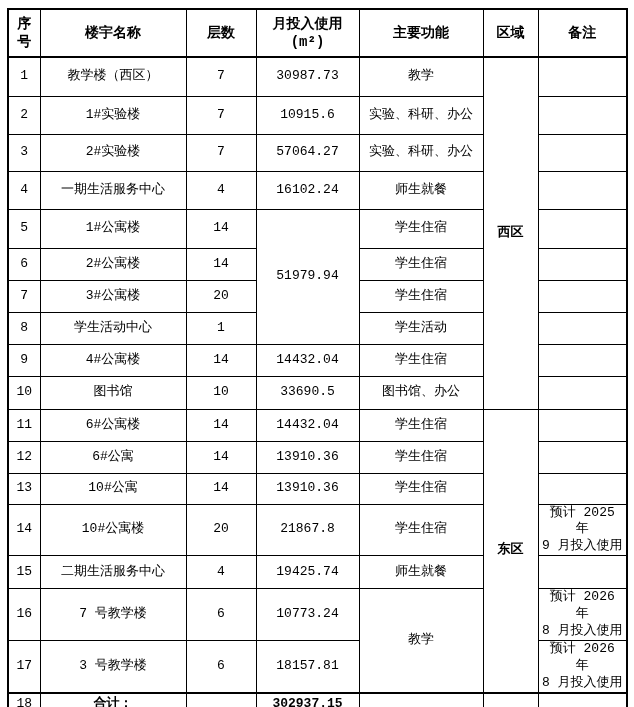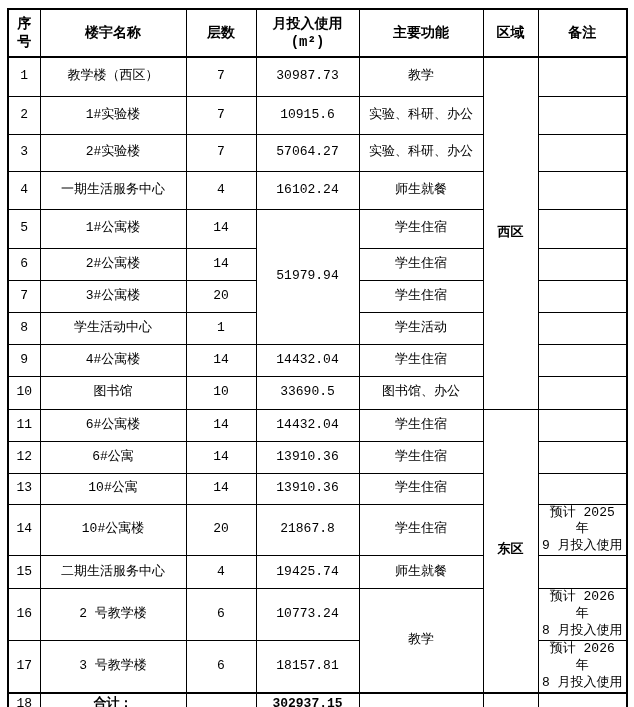--- a/index.html
+++ b/index.html
@@ -199,21 +199,21 @@
     <tr style="height:33px">
       <td>15</td>
       <td>二期生活服务中心</td>
       <td>4</td>
       <td>19425.74</td>
       <td>师生就餐</td>
       <td class="remark"></td>
     </tr>
     <tr style="height:47px">
       <td>16</td>
-      <td>2 号教学楼</td>
+      <td>7 号教学楼</td>
       <td>6</td>
       <td>10773.24</td>
       <td rowspan="2">教学</td>
       <td class="remark">预计 2026 年
 8 月投入使用</td>
     </tr>
     <tr style="height:43px">
       <td>17</td>
       <td>3 号教学楼</td>
       <td>6</td>

